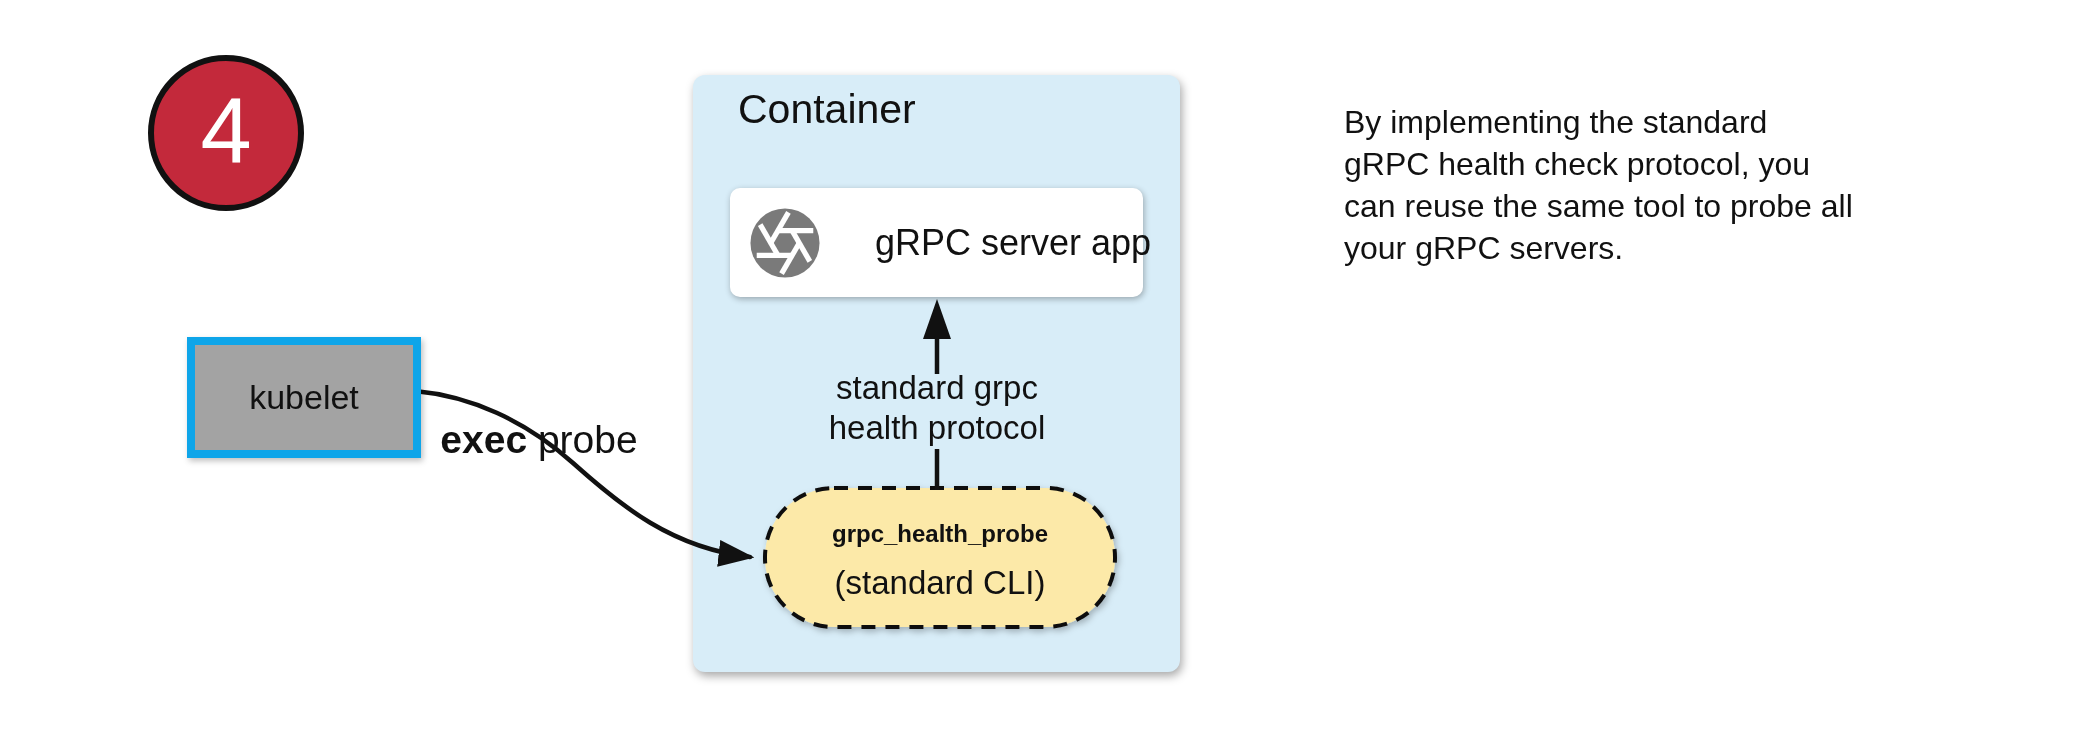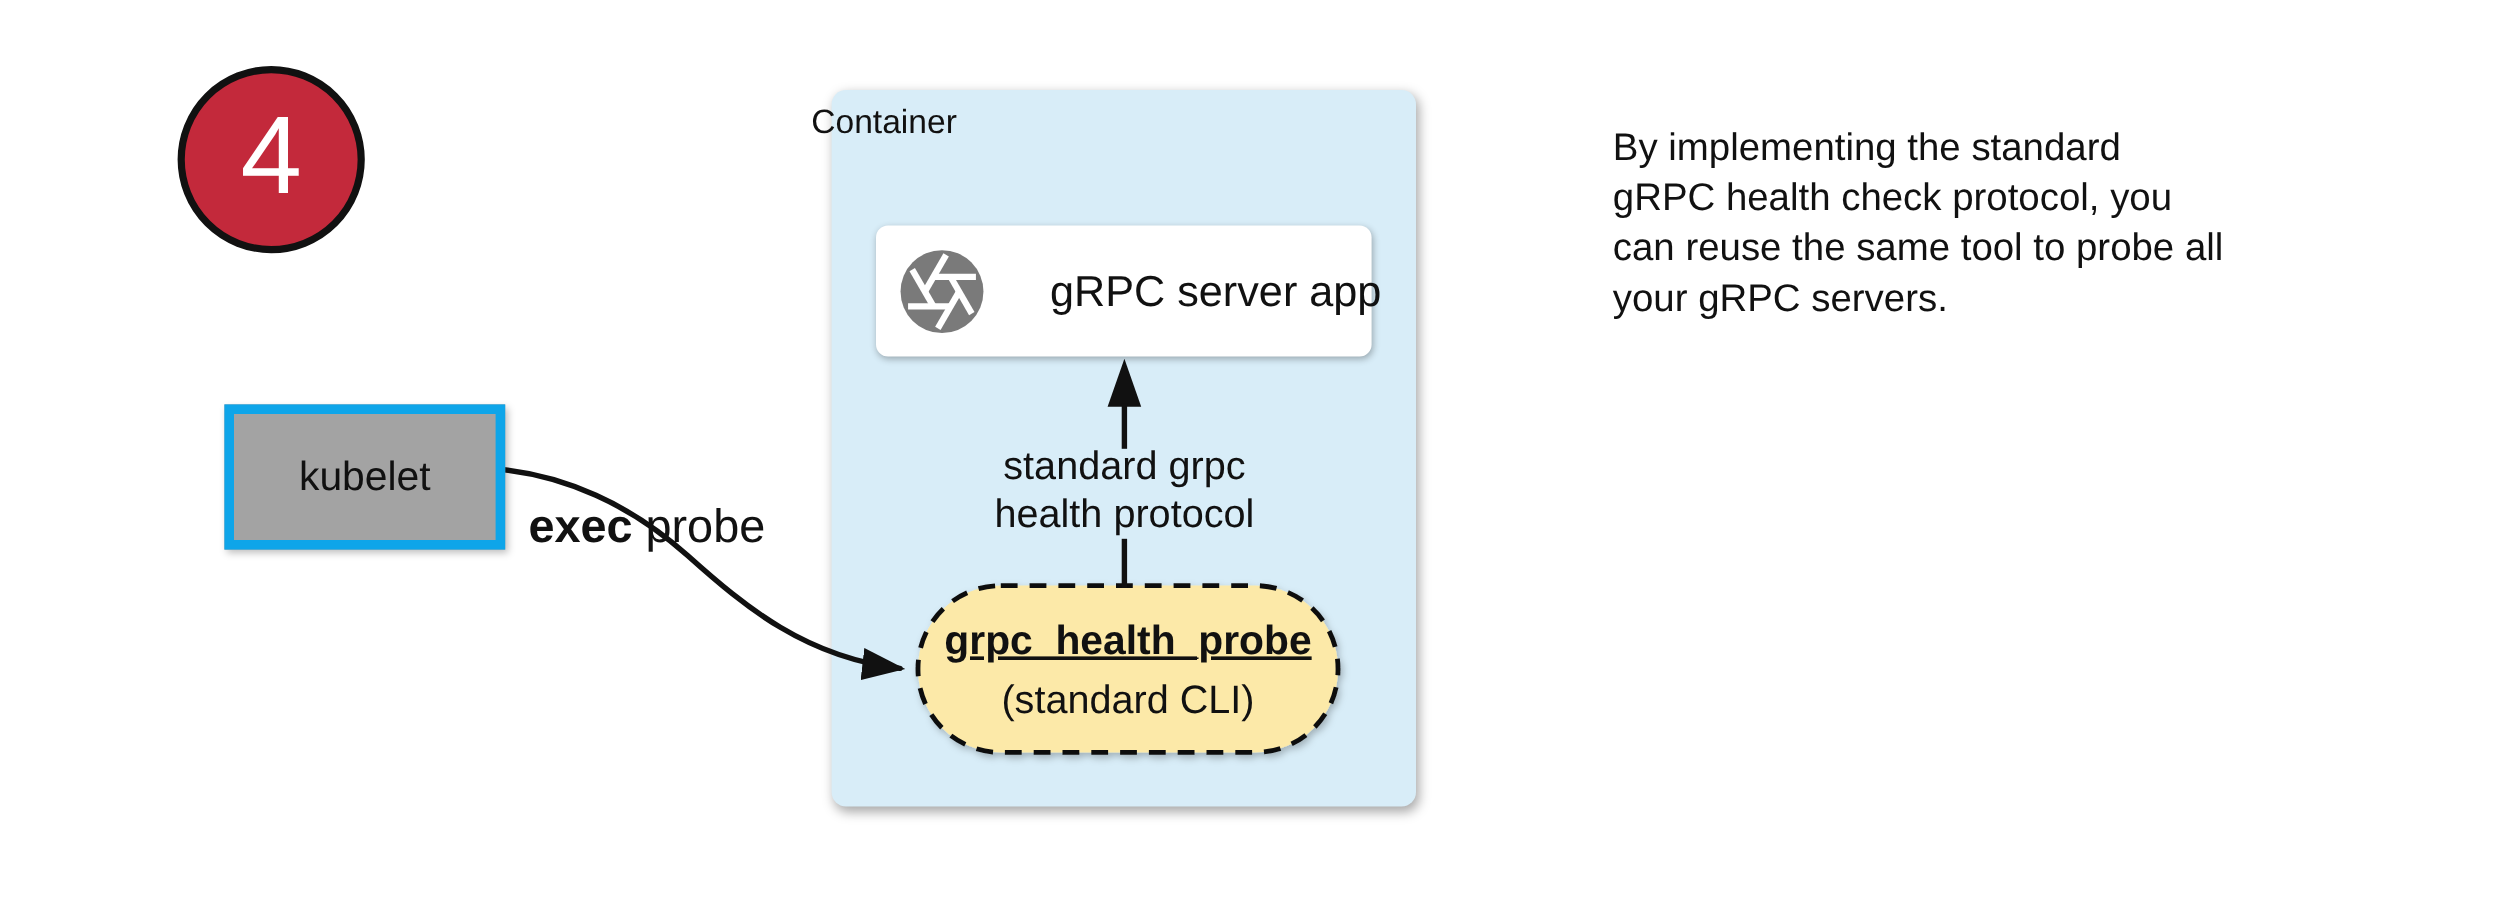--- a/index.html
+++ b/index.html
@@ -57,22 +57,22 @@
   
   .container-box {
     left: 693px; top: 75px;
     width: 487px; height: 597px;
     background: #d8edf8;
     border-radius: 12px;
     box-shadow: 2px 4px 10px rgba(0,0,0,0.35);
     z-index: 1;
   }
   .container-title {
-    left: 676px; top: 86px;
-    font-size: 28px;
+    left: 738px; top: 86px;
+    font-size: 41px;
     z-index: 3;
   }
 
   
   .server-box {
     left: 730px; top: 188px;
     width: 413px; height: 109px;
     background: #ffffff;
     border-radius: 10px;
     box-shadow: 1px 2px 6px rgba(0,0,0,0.3);
@@ -103,21 +103,21 @@
 
   
   .pill-text {
     left: 762px; top: 487px;
     width: 356px; height: 141px;
     display: flex; flex-direction: column;
     align-items: center; justify-content: center;
     z-index: 3;
     text-align: center;
   }
-  .pill-text .t1 { font-size: 34px; font-weight: bold; line-height: 40px; text-decoration: underline; }
+  .pill-text .t1 { font-size: 24px; font-weight: bold; line-height: 40px; }
   .pill-text .t2 { font-size: 33px; line-height: 38px; margin-top: 10px; }
 
   
   .note {
     left: 1320px; top: 101px;
     width: 520px;
     font-size: 32px;
     line-height: 42px;
     z-index: 3;
     margin-left: 24px;

